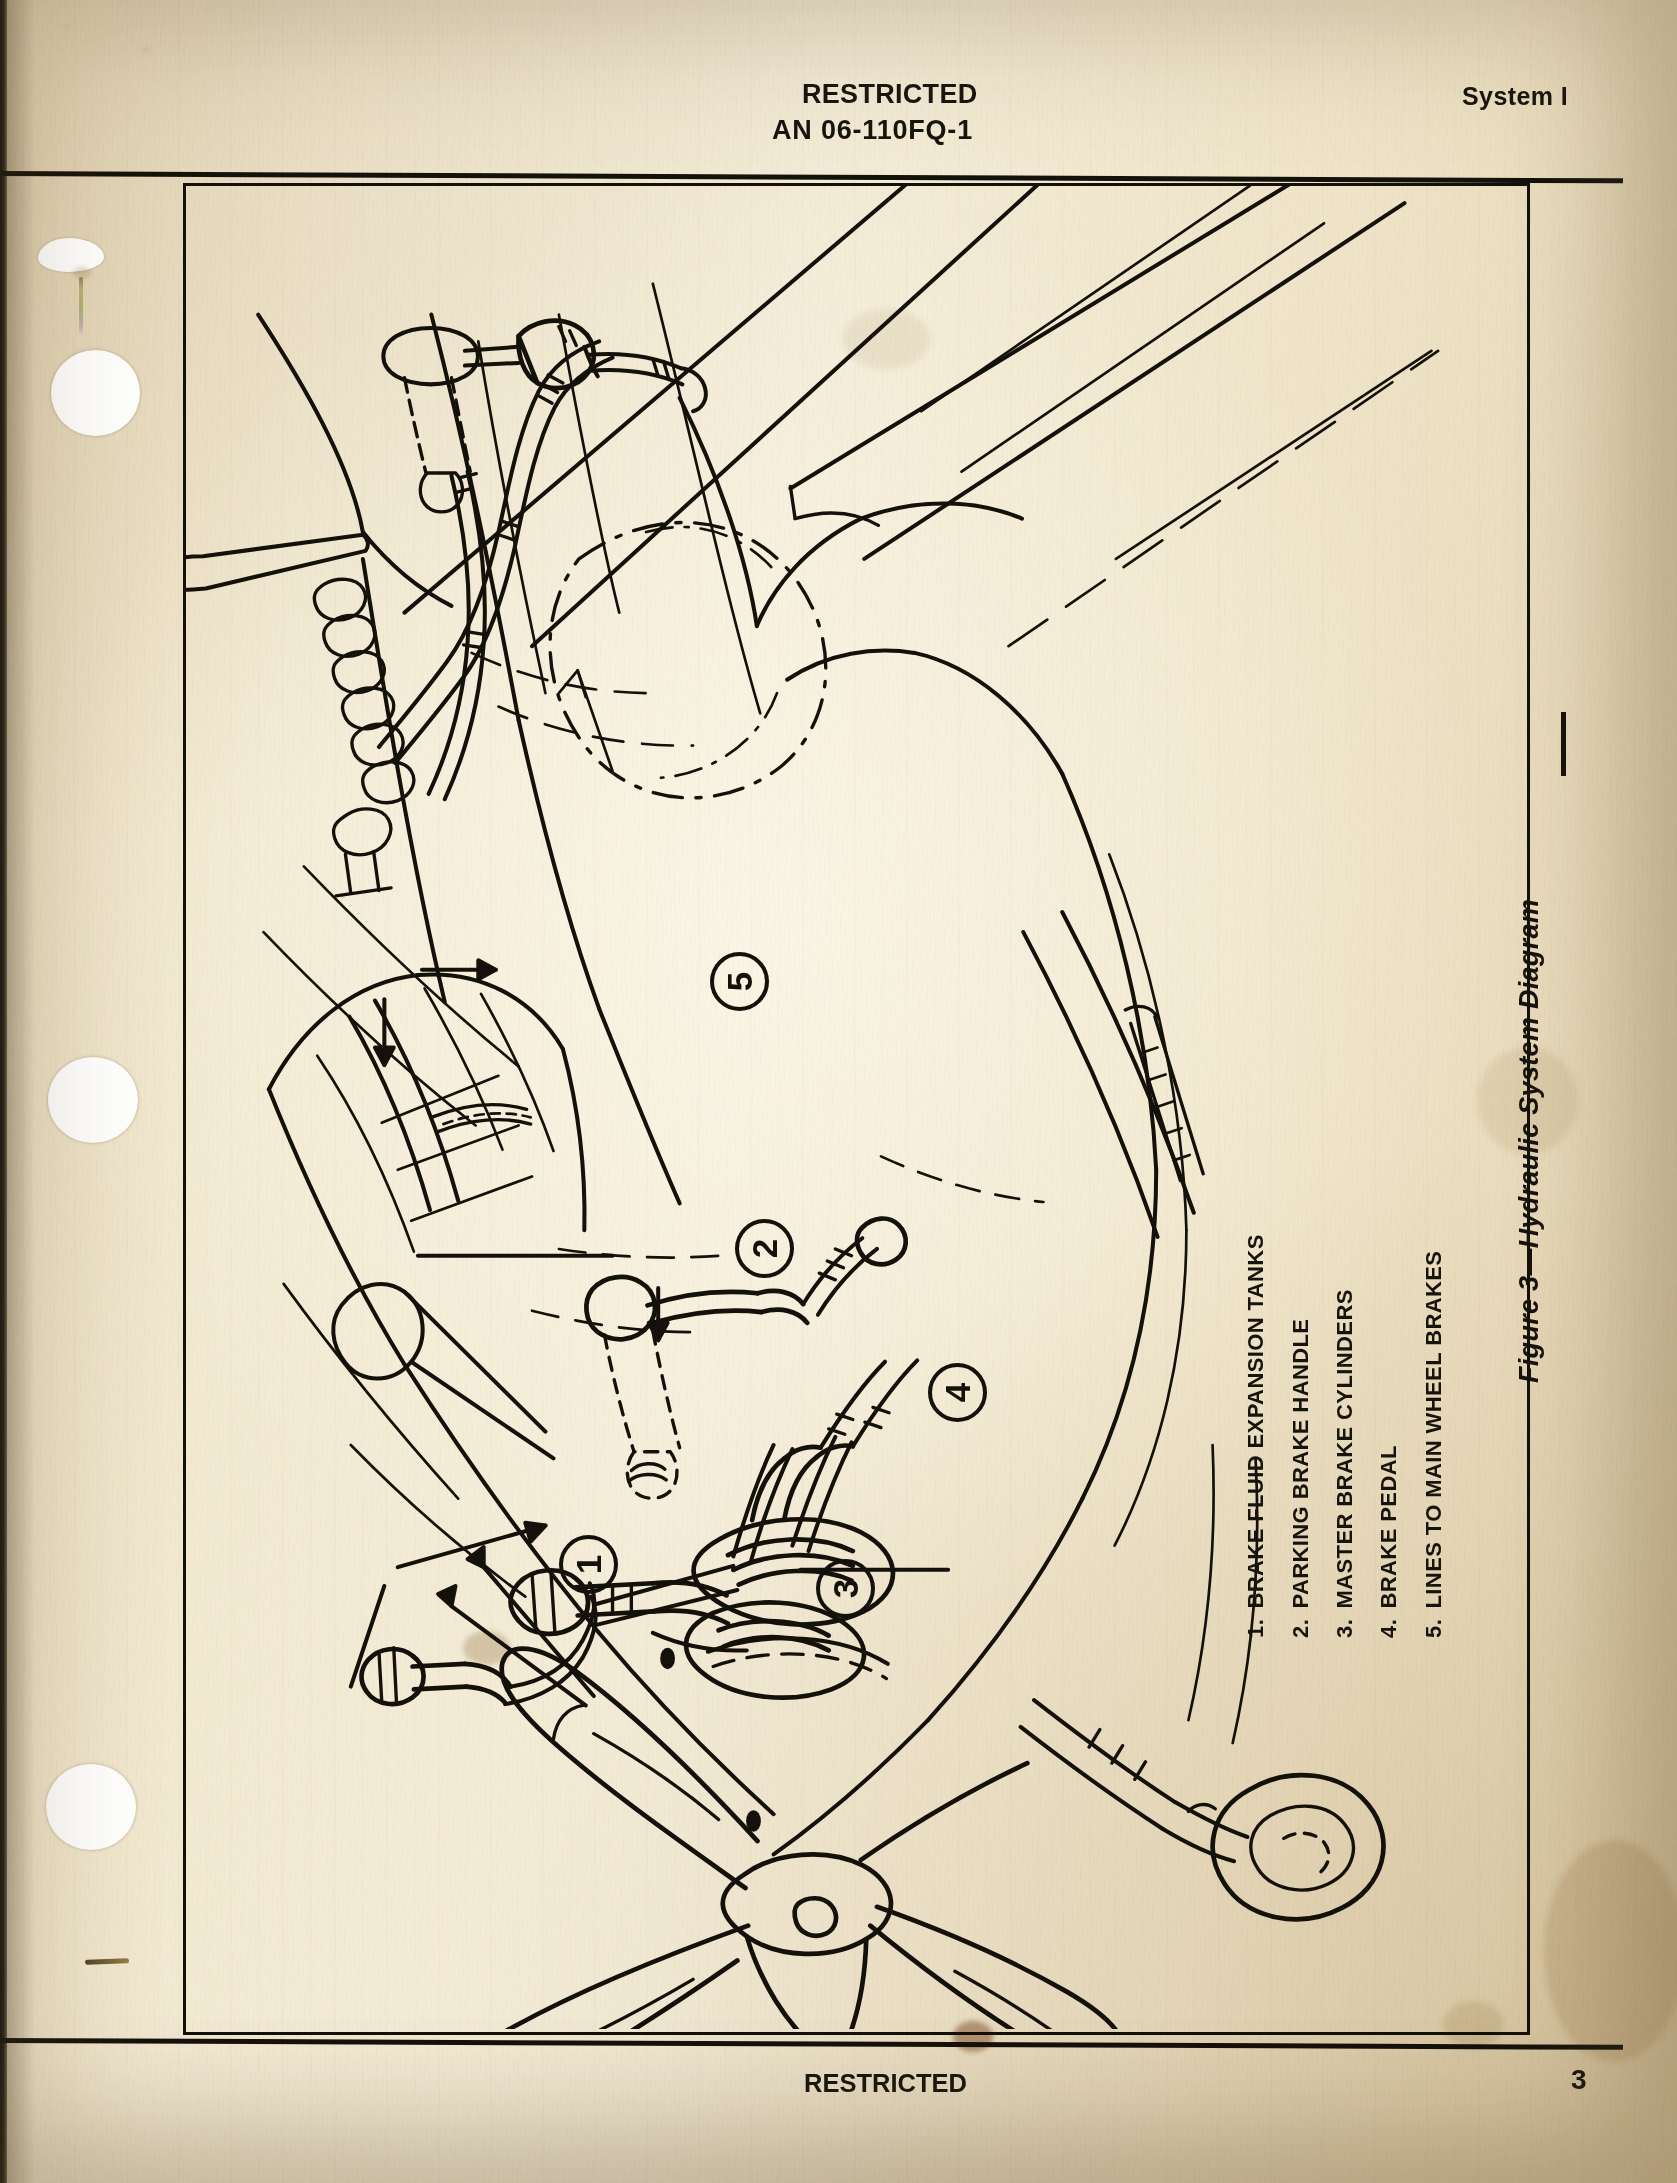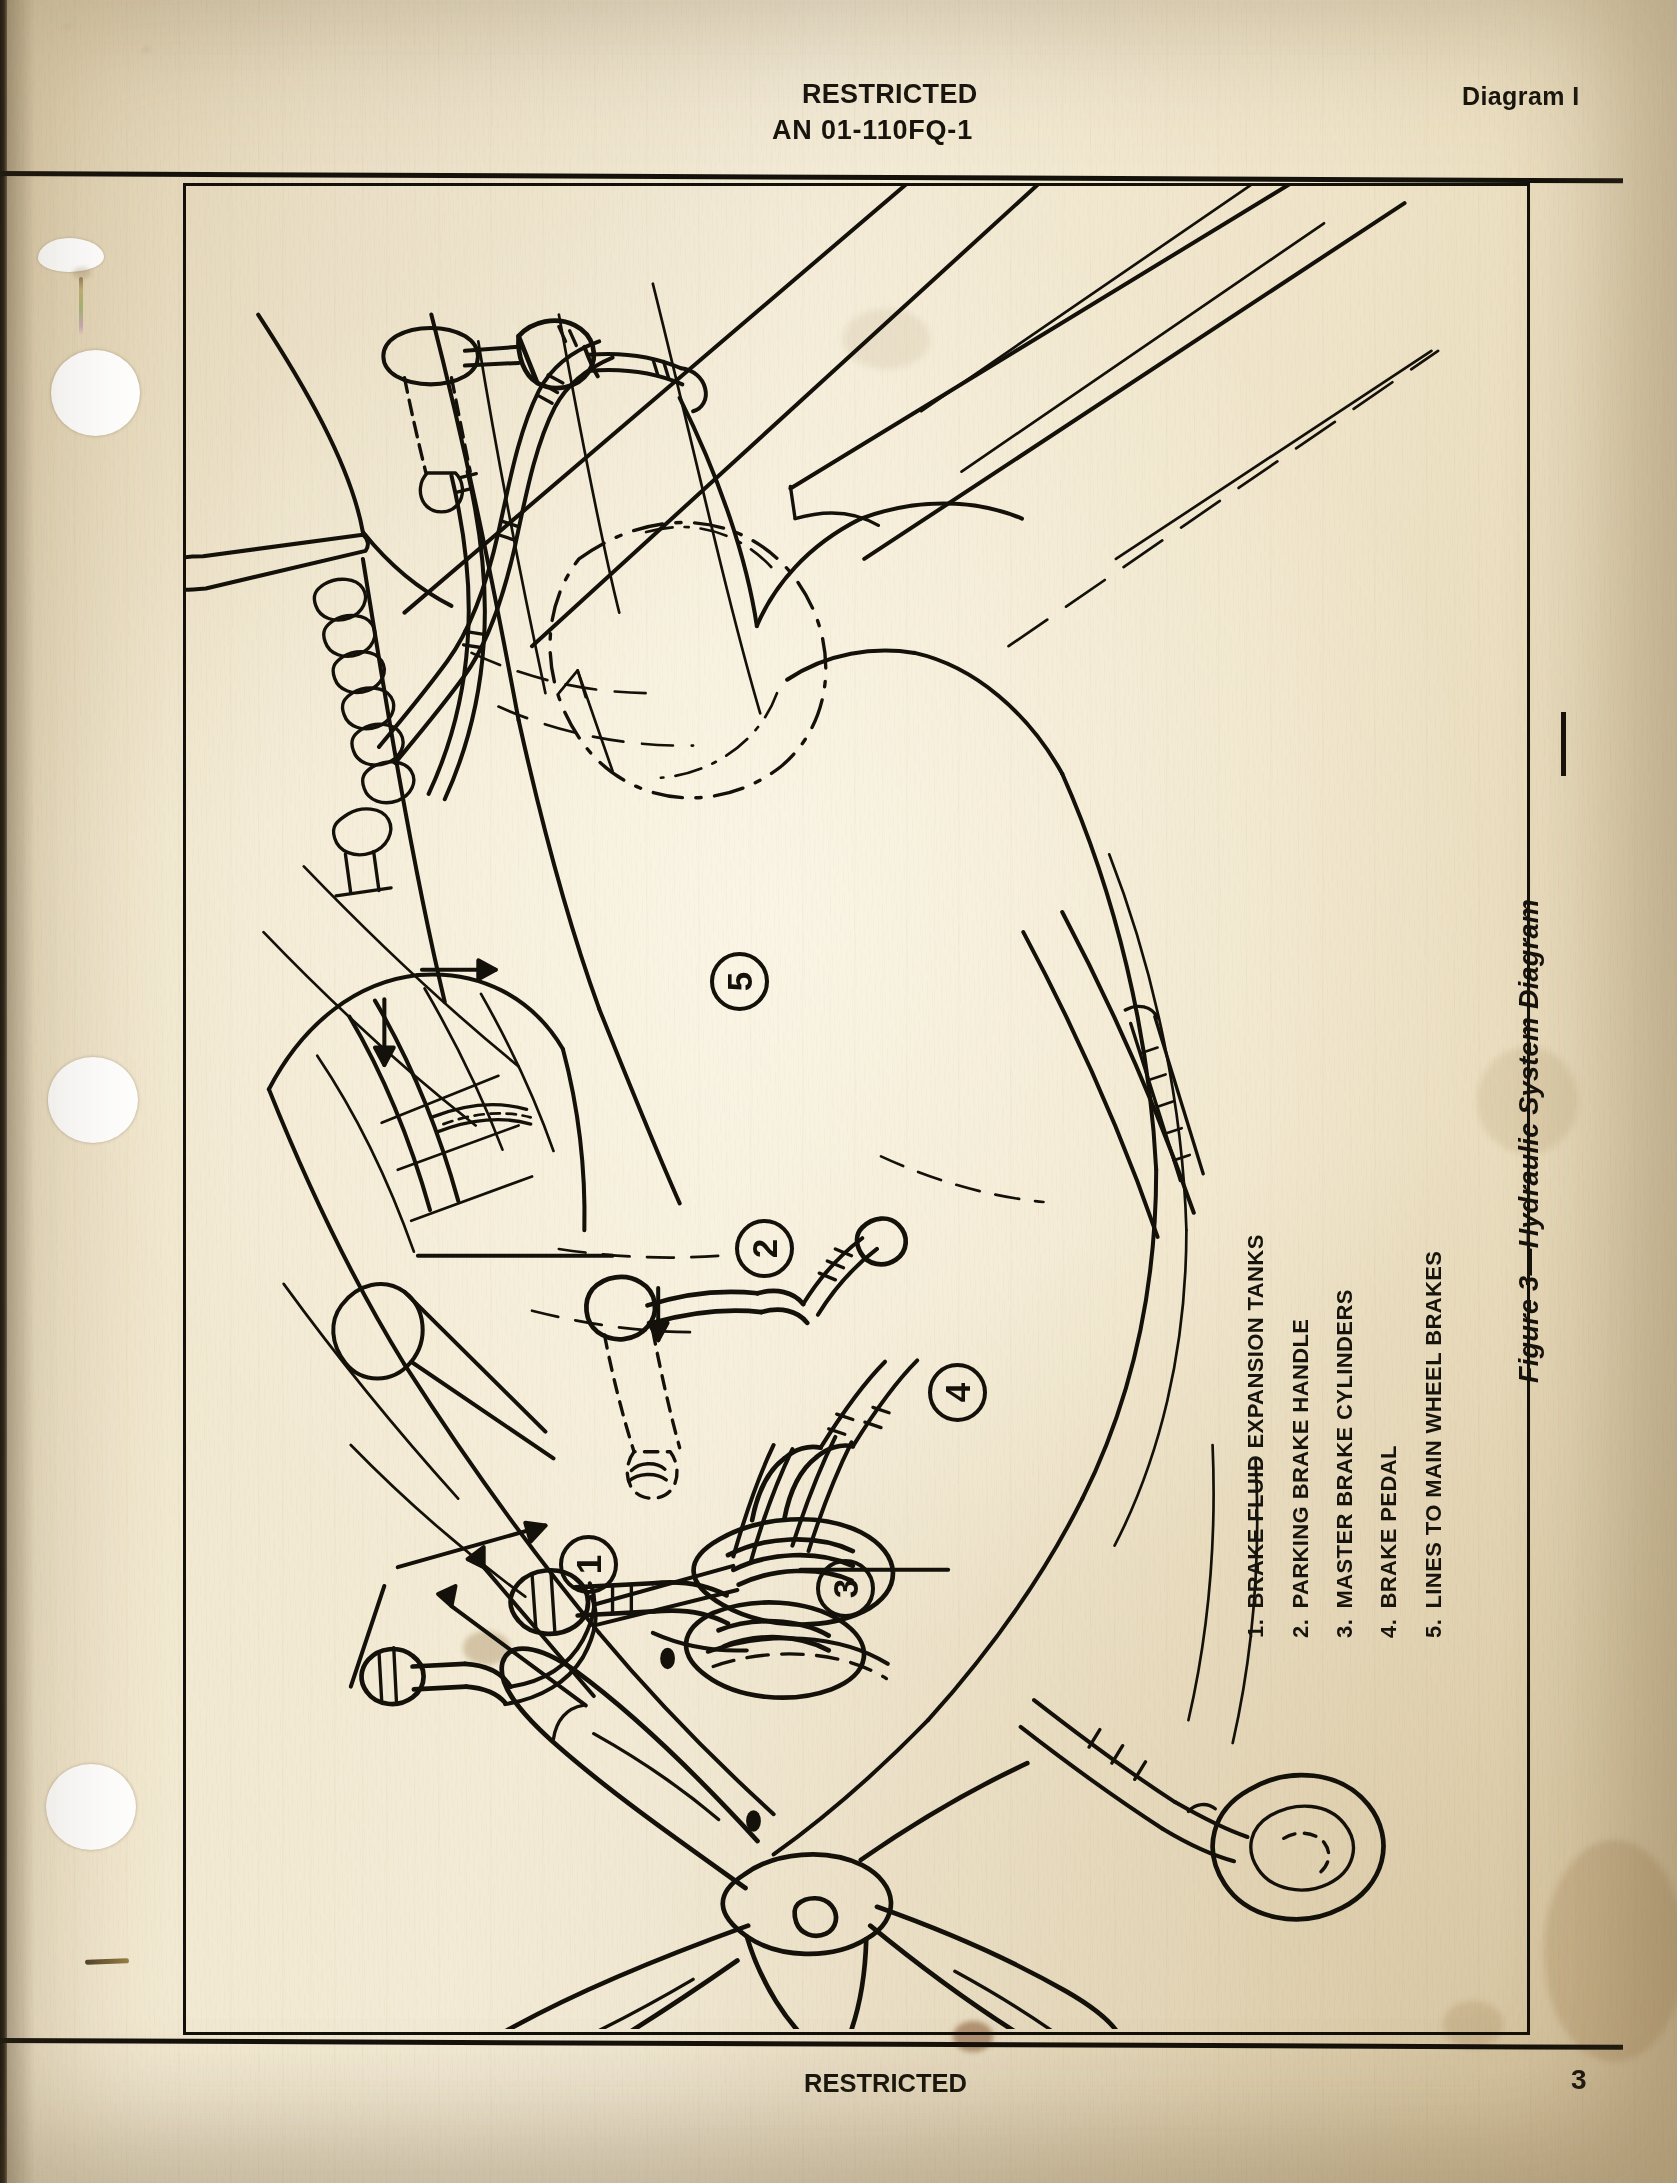--- a/index.html
+++ b/index.html
@@ -172,22 +172,22 @@
 
   <div class="punch" style="left:48px;top:1057px;width:90px;height:86px;"></div>
 
   <div class="punch" style="left:46px;top:1764px;width:90px;height:86px;"></div>
   <div class="dash-mark" style="left:85px;top:1959px;width:44px;"></div>
 
   <div class="smudge" style="left:142px;top:47px;width:9.4px;height:6px;opacity:.5;"></div>
   <div class="smudge" style="left:64px;top:24px;width:6.7px;height:5.4px;opacity:.45;"></div>
 
   <div class="hdr" id="hdr-restricted">RESTRICTED</div>
-  <div class="hdr" id="hdr-docnum">AN  01-110FQ-1</div>
-  <div class="hdr" id="hdr-section">Diagram  I</div>
+  <div class="hdr" id="hdr-docnum">AN  06-110FQ-1</div>
+  <div class="hdr" id="hdr-section">System  I</div>
   <div class="hrule" id="rule-top"></div>
 
   <div id="frame"></div>
 
   <div id="art">
     <svg viewBox="0 0 1998 2750" preserveAspectRatio="none" xmlns="http://www.w3.org/2000/svg">
       <g fill="none" stroke="#14110b" stroke-linecap="round" stroke-linejoin="round">
 
         <g stroke-width="6">
           <path d="M 330 640 L 1150 -60"></path>

